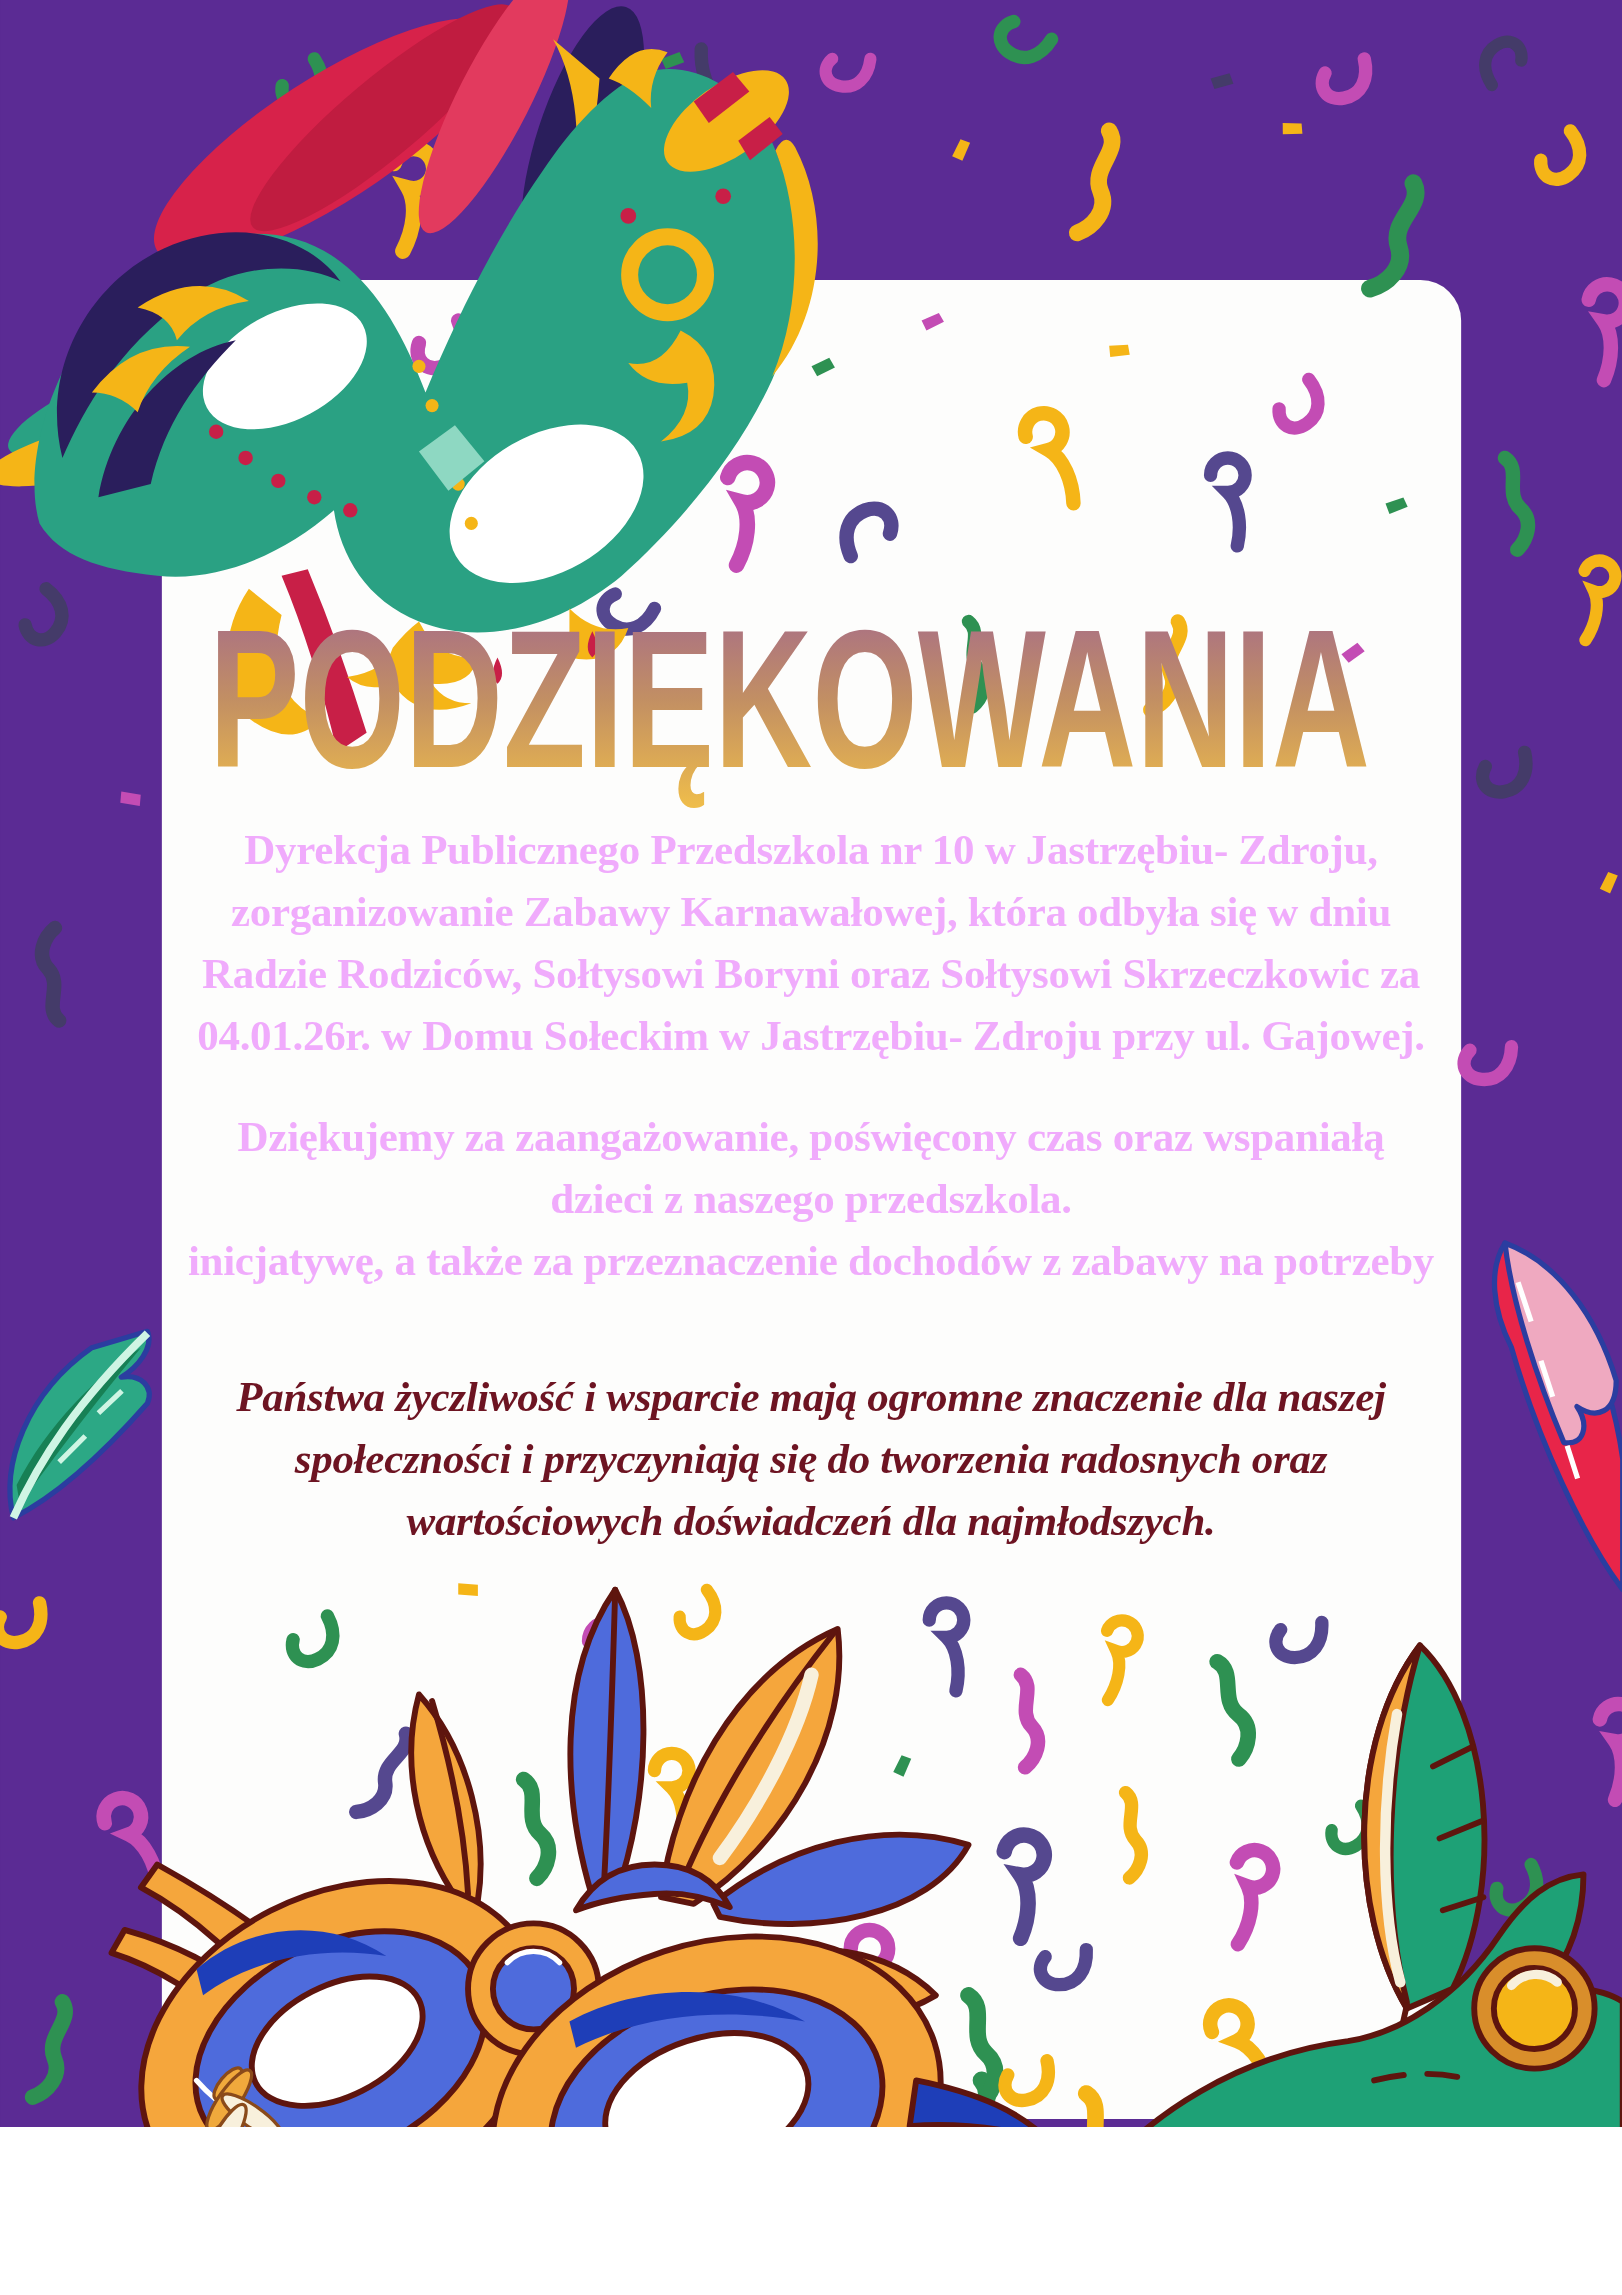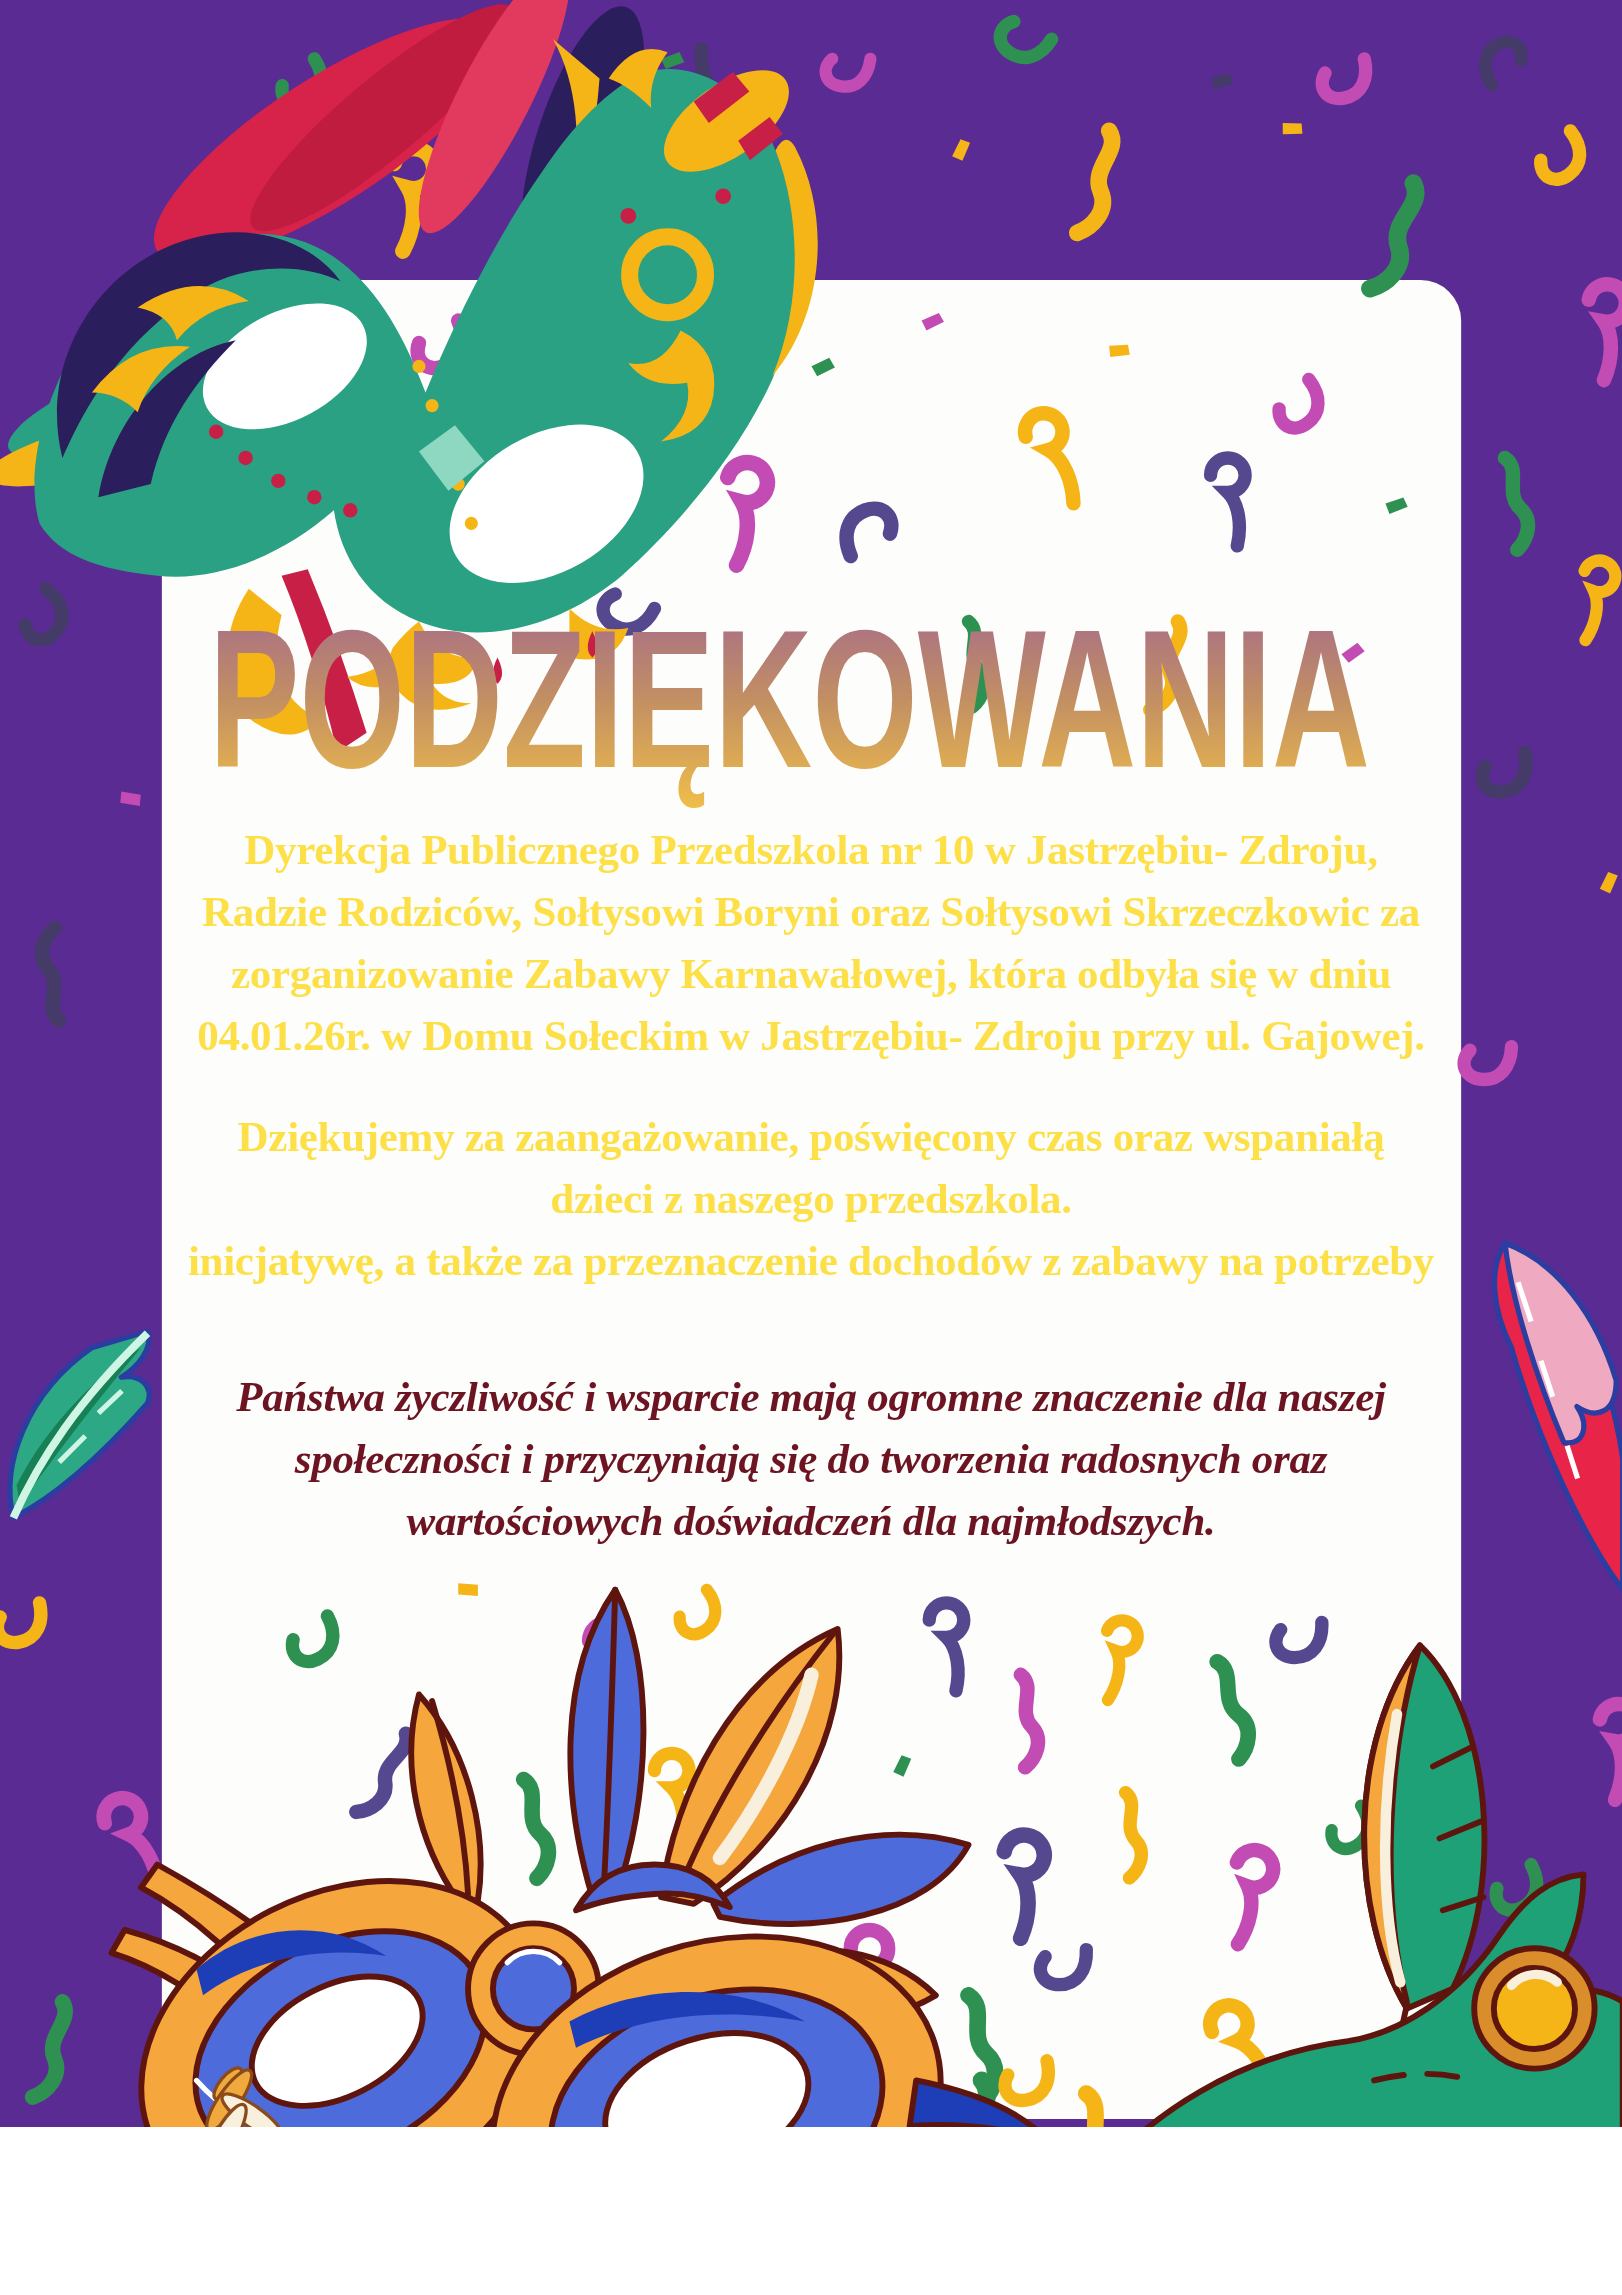--- a/index.html
+++ b/index.html
@@ -8,21 +8,21 @@
     width:1623px;height:2127px;
     background:#5B2B94;
     overflow:hidden;
     font-family:"Liberation Serif", serif;
   }
   .art{position:absolute;left:0;top:0;width:1623px;height:2295px;}
   .title-svg{position:absolute;left:207px;top:571px;width:1165px;height:262px;overflow:visible;}
   .para{position:absolute;left:181px;width:1260px;text-align:center;}
   .para .ln{
     height:62px;line-height:62px;white-space:nowrap;
-    font-size:43px;font-weight:bold;letter-spacing:-0.3px;color:#fde047;
+    font-size:43px;font-weight:bold;letter-spacing:-0.3px;color:#f0abfc;
   }
   .p1{top:819px;}
   .p2{top:1106px;}
   .p3{top:1366px;font-style:italic;}
   .p3 .ln{color:#6D1422;}
 </style>
 </head>
 <body>
 
 <div class="page">
@@ -283,22 +283,22 @@
         <stop offset="0" stop-color="#A2678F"></stop>
         <stop offset="0.5" stop-color="#C28F63"></stop>
         <stop offset="1" stop-color="#F0BE4A"></stop>
       </linearGradient>
     </defs>
     <text x="890.5" y="300" text-anchor="middle" font-family="'Liberation Sans', sans-serif" font-weight="bold" font-size="300" textLength="1775" lengthAdjust="spacingAndGlyphs" fill="url(#titleGrad)">PODZIĘKOWANIA</text>
   </svg>
 
   <div class="para p1">
     <div class="ln">Dyrekcja Publicznego Przedszkola nr 10 w Jastrzębiu- Zdroju,</div>
+    <div class="ln">zorganizowanie Zabawy Karnawałowej, która odbyła się w dniu</div>
     <div class="ln">Radzie Rodziców, Sołtysowi Boryni oraz Sołtysowi Skrzeczkowic za</div>
-    <div class="ln">zorganizowanie Zabawy Karnawałowej, która odbyła się w dniu</div>
     <div class="ln">04.01.26r. w Domu Sołeckim w Jastrzębiu- Zdroju przy ul. Gajowej.</div>
   </div>
 
   <div class="para p2">
     <div class="ln">Dziękujemy za zaangażowanie, poświęcony czas oraz wspaniałą</div>
     <div class="ln">dzieci z naszego przedszkola.</div>
     <div class="ln">inicjatywę, a także za przeznaczenie dochodów z zabawy na potrzeby</div>
   </div>
 
   <div class="para p3">

